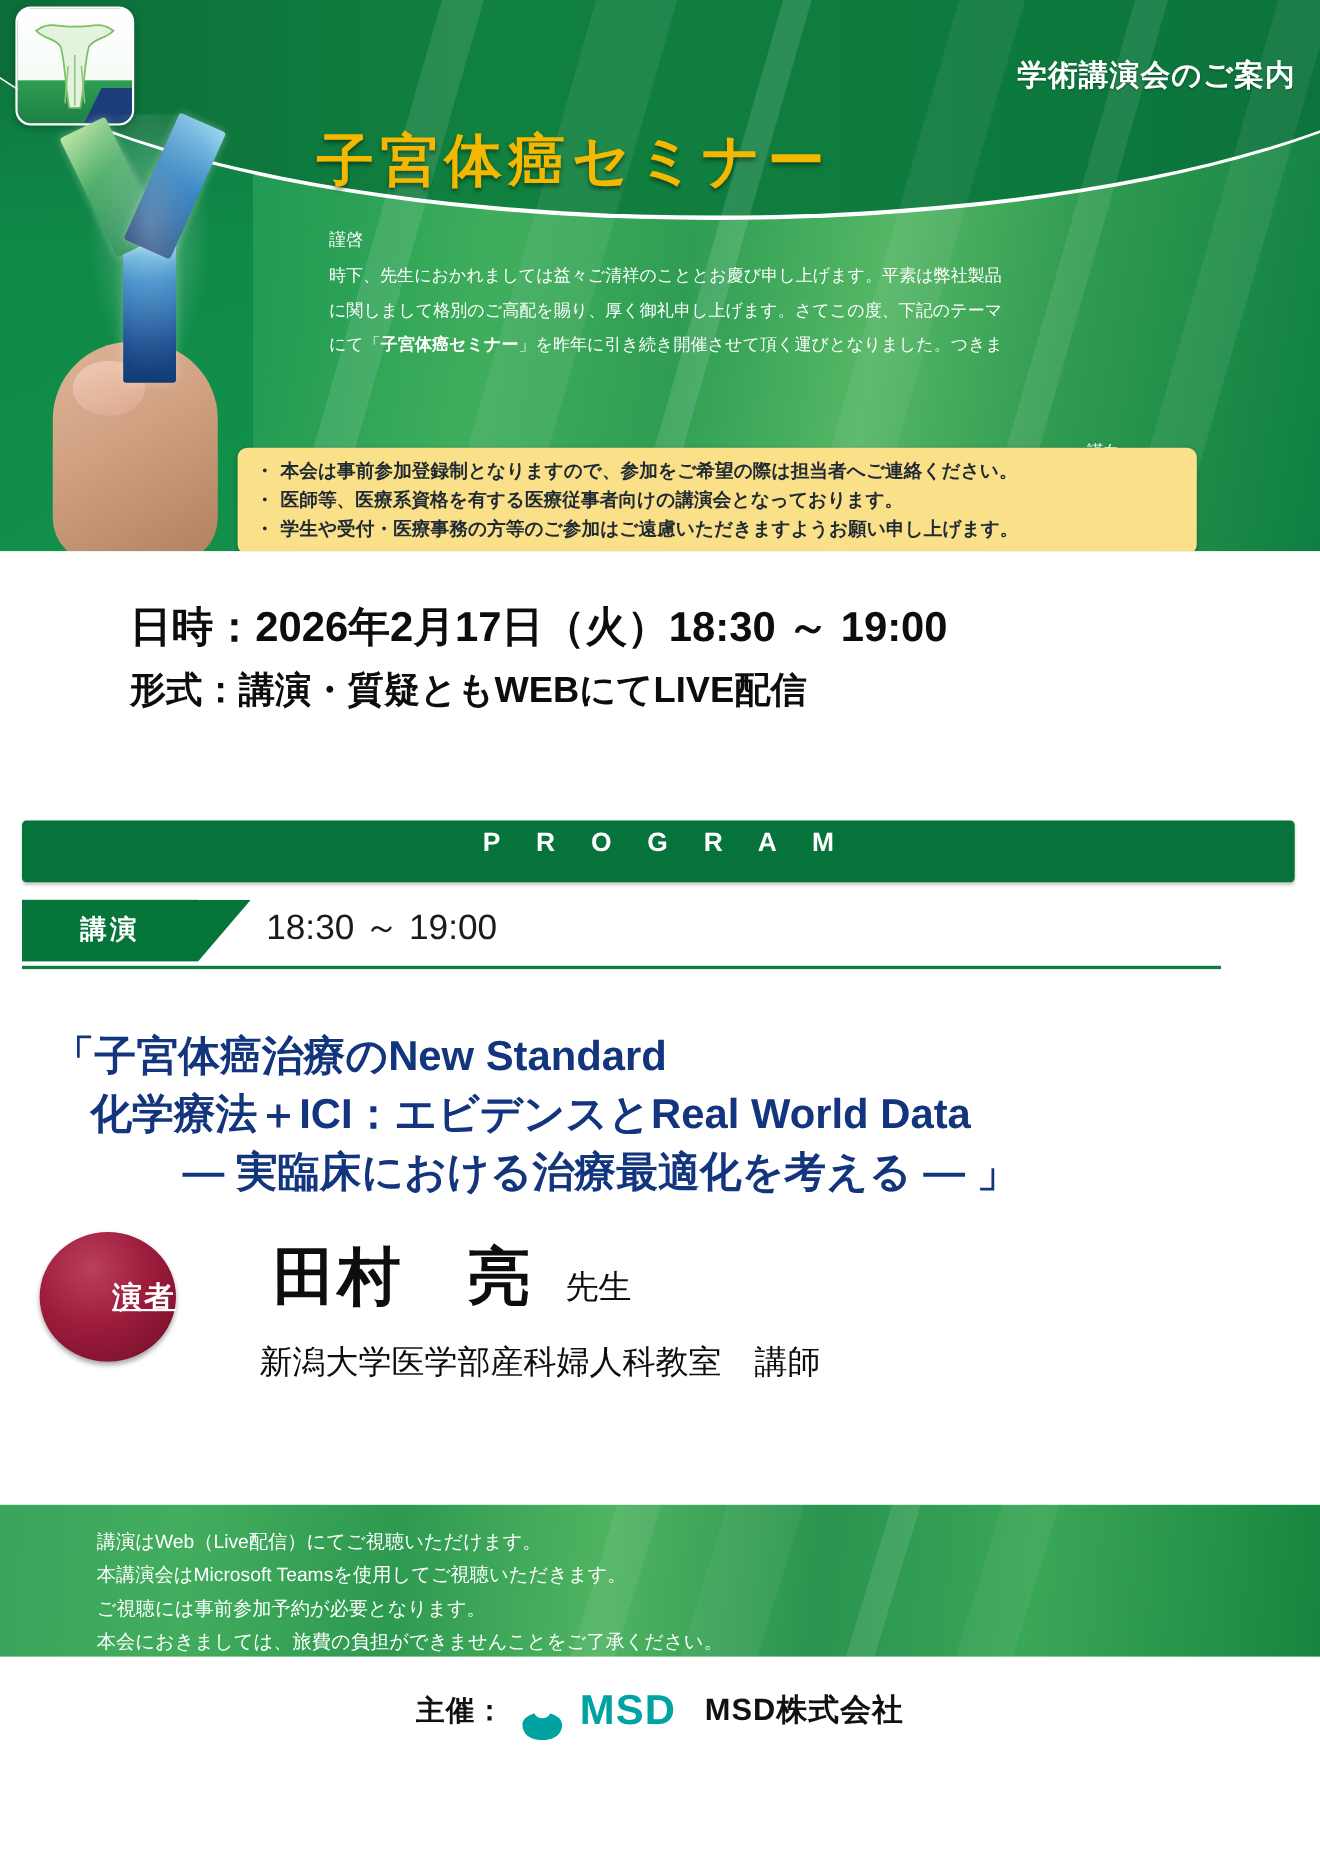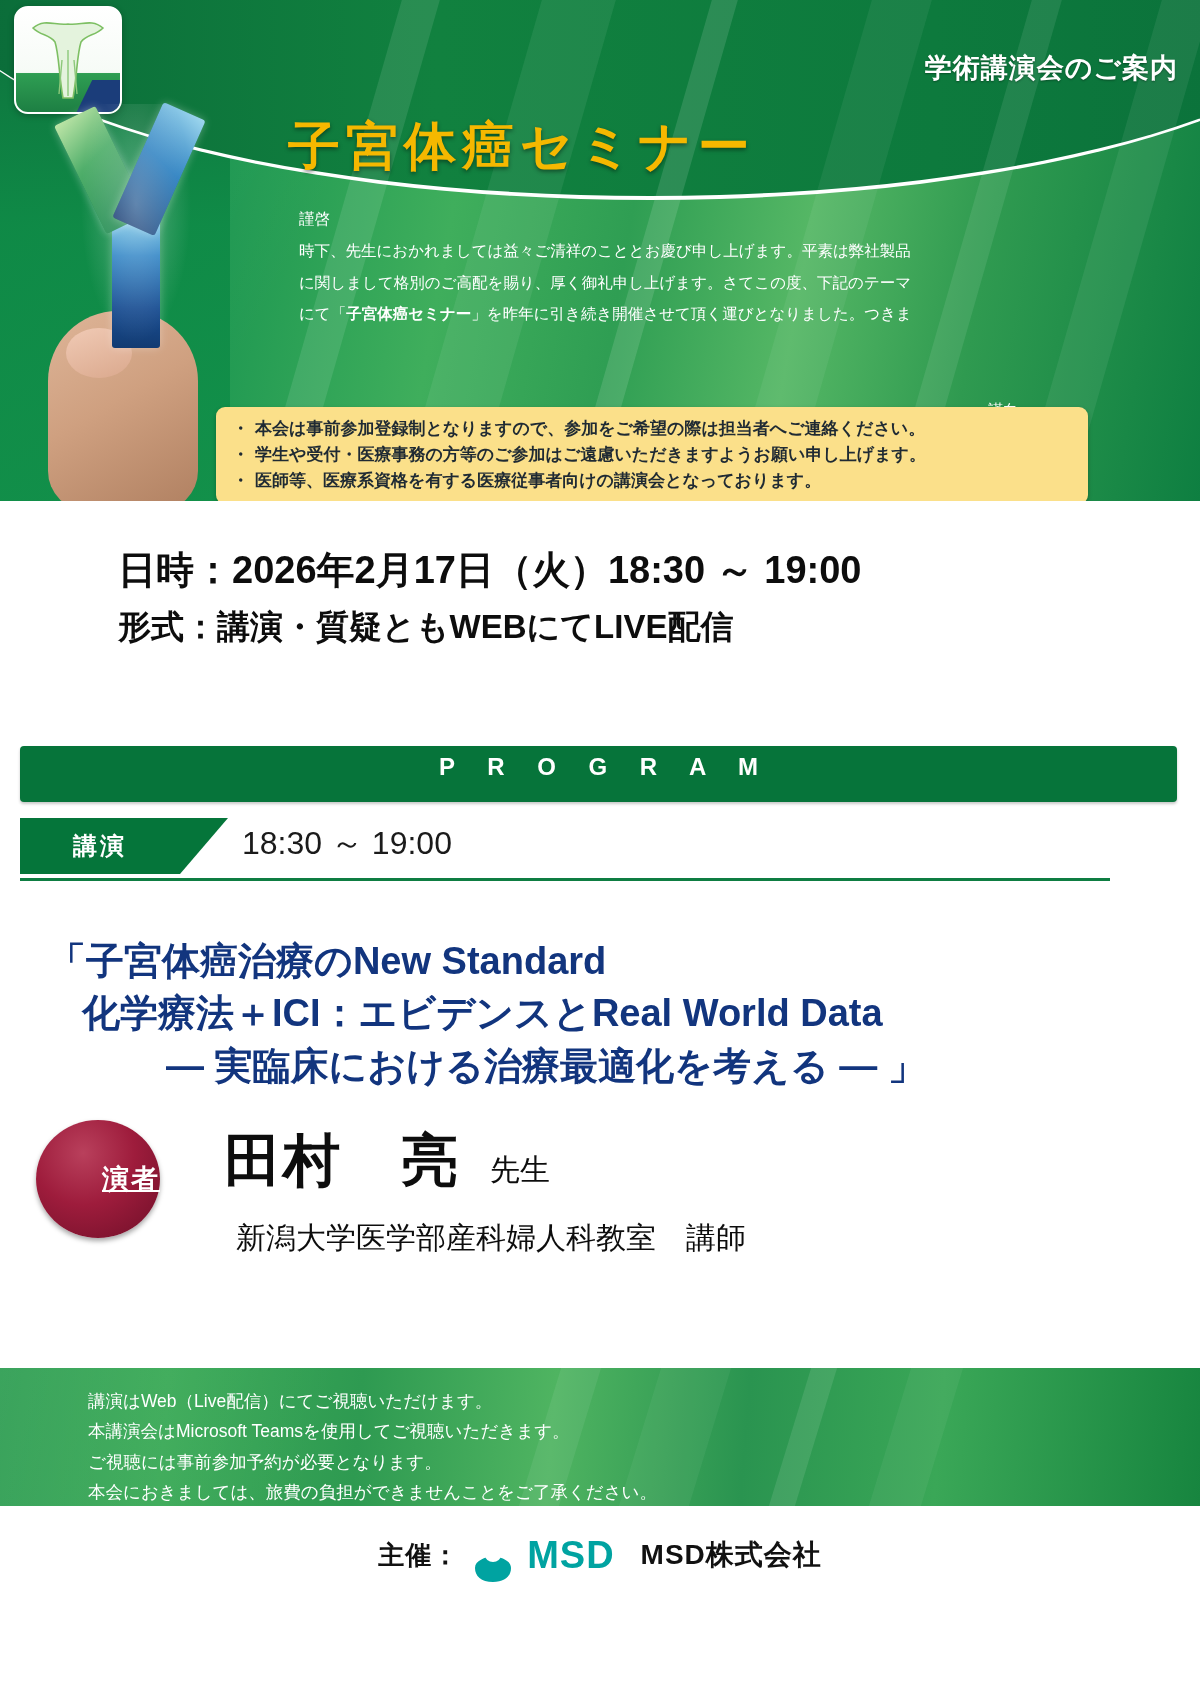--- a/index.html
+++ b/index.html
@@ -124,21 +124,21 @@
   .lt2 { padding-left:34px; }
   .lt3 { padding-left:118px; }
 
   
   .spk-badge {
     position:absolute; left:36px; top:1120px; width:124px; height:118px; border-radius:50%;
     background:radial-gradient(circle at 38% 28%, #b9405c 0%, #9e1c3c 45%, #6e0f28 100%);
     box-shadow:0 3px 5px rgba(0,0,0,.35);
   }
   .spk-badge span { display:block; line-height:118px; text-align:right; color:#ffffff; font-size:27px; font-weight:bold; letter-spacing:2px;text-decoration:underline; }
-  .spk-name { position:absolute; left:224px; top:1123px; color:#0d0d0d; font-size:57px; font-weight:bold; letter-spacing:2px; white-space:nowrap; }
+  .spk-name { position:absolute; left:248px; top:1123px; color:#0d0d0d; font-size:57px; font-weight:bold; letter-spacing:2px; white-space:nowrap; }
   .spk-name .sensei { font-size:30px; font-weight:normal; margin-left:30px; letter-spacing:0; }
   .spk-affil { position:absolute; left:236px; top:1218px; color:#0d0d0d; font-size:30px; white-space:nowrap; }
 
   
   .footer-band {
     position:absolute; left:0; top:1368px; width:1200px; height:138px;
     background:
       linear-gradient(105deg, rgba(255,255,255,.06) 0%, rgba(255,255,255,0) 28%),
       linear-gradient(95deg, #2f9e53 0%, #3dab59 14%, #2e9a51 30%, #4fb461 46%, #2a9450 62%, #3aa757 78%, #17853f 100%);
     overflow:hidden;
@@ -195,22 +195,22 @@
     <div class="greet">
       <span class="kei">謹啓</span>
       <span class="kei">時下、先生におかれましては益々ご清祥のこととお慶び申し上げます。平素は弊社製品</span>
       <span class="kei">に関しまして格別のご高配を賜り、厚く御礼申し上げます。さてこの度、下記のテーマ</span>
       <span class="kei"><span>にて「</span><b>子宮体癌セミナー</b><span>」を昨年に引き続き開催させて頂く運びとなりました。つきま</span></span>
     </div>
     <div class="greet-close">謹白</div>
 
     <div class="notice">
       <div>本会は事前参加登録制となりますので、参加をご希望の際は担当者へご連絡ください。</div>
+      <div>医師等、医療系資格を有する医療従事者向けの講演会となっております。</div>
       <div>学生や受付・医療事務の方等のご参加はご遠慮いただきますようお願い申し上げます。</div>
-      <div>医師等、医療系資格を有する医療従事者向けの講演会となっております。</div>
     </div>
   </div>
 
   <div class="datetime">日時：2026年2月17日（火）18:30 ～ 19:00</div>
   <div class="format">形式：講演・質疑ともWEBにてLIVE配信</div>
 
   <div class="program-banner">
     <span>P R O G R A M</span>
   </div>
 

